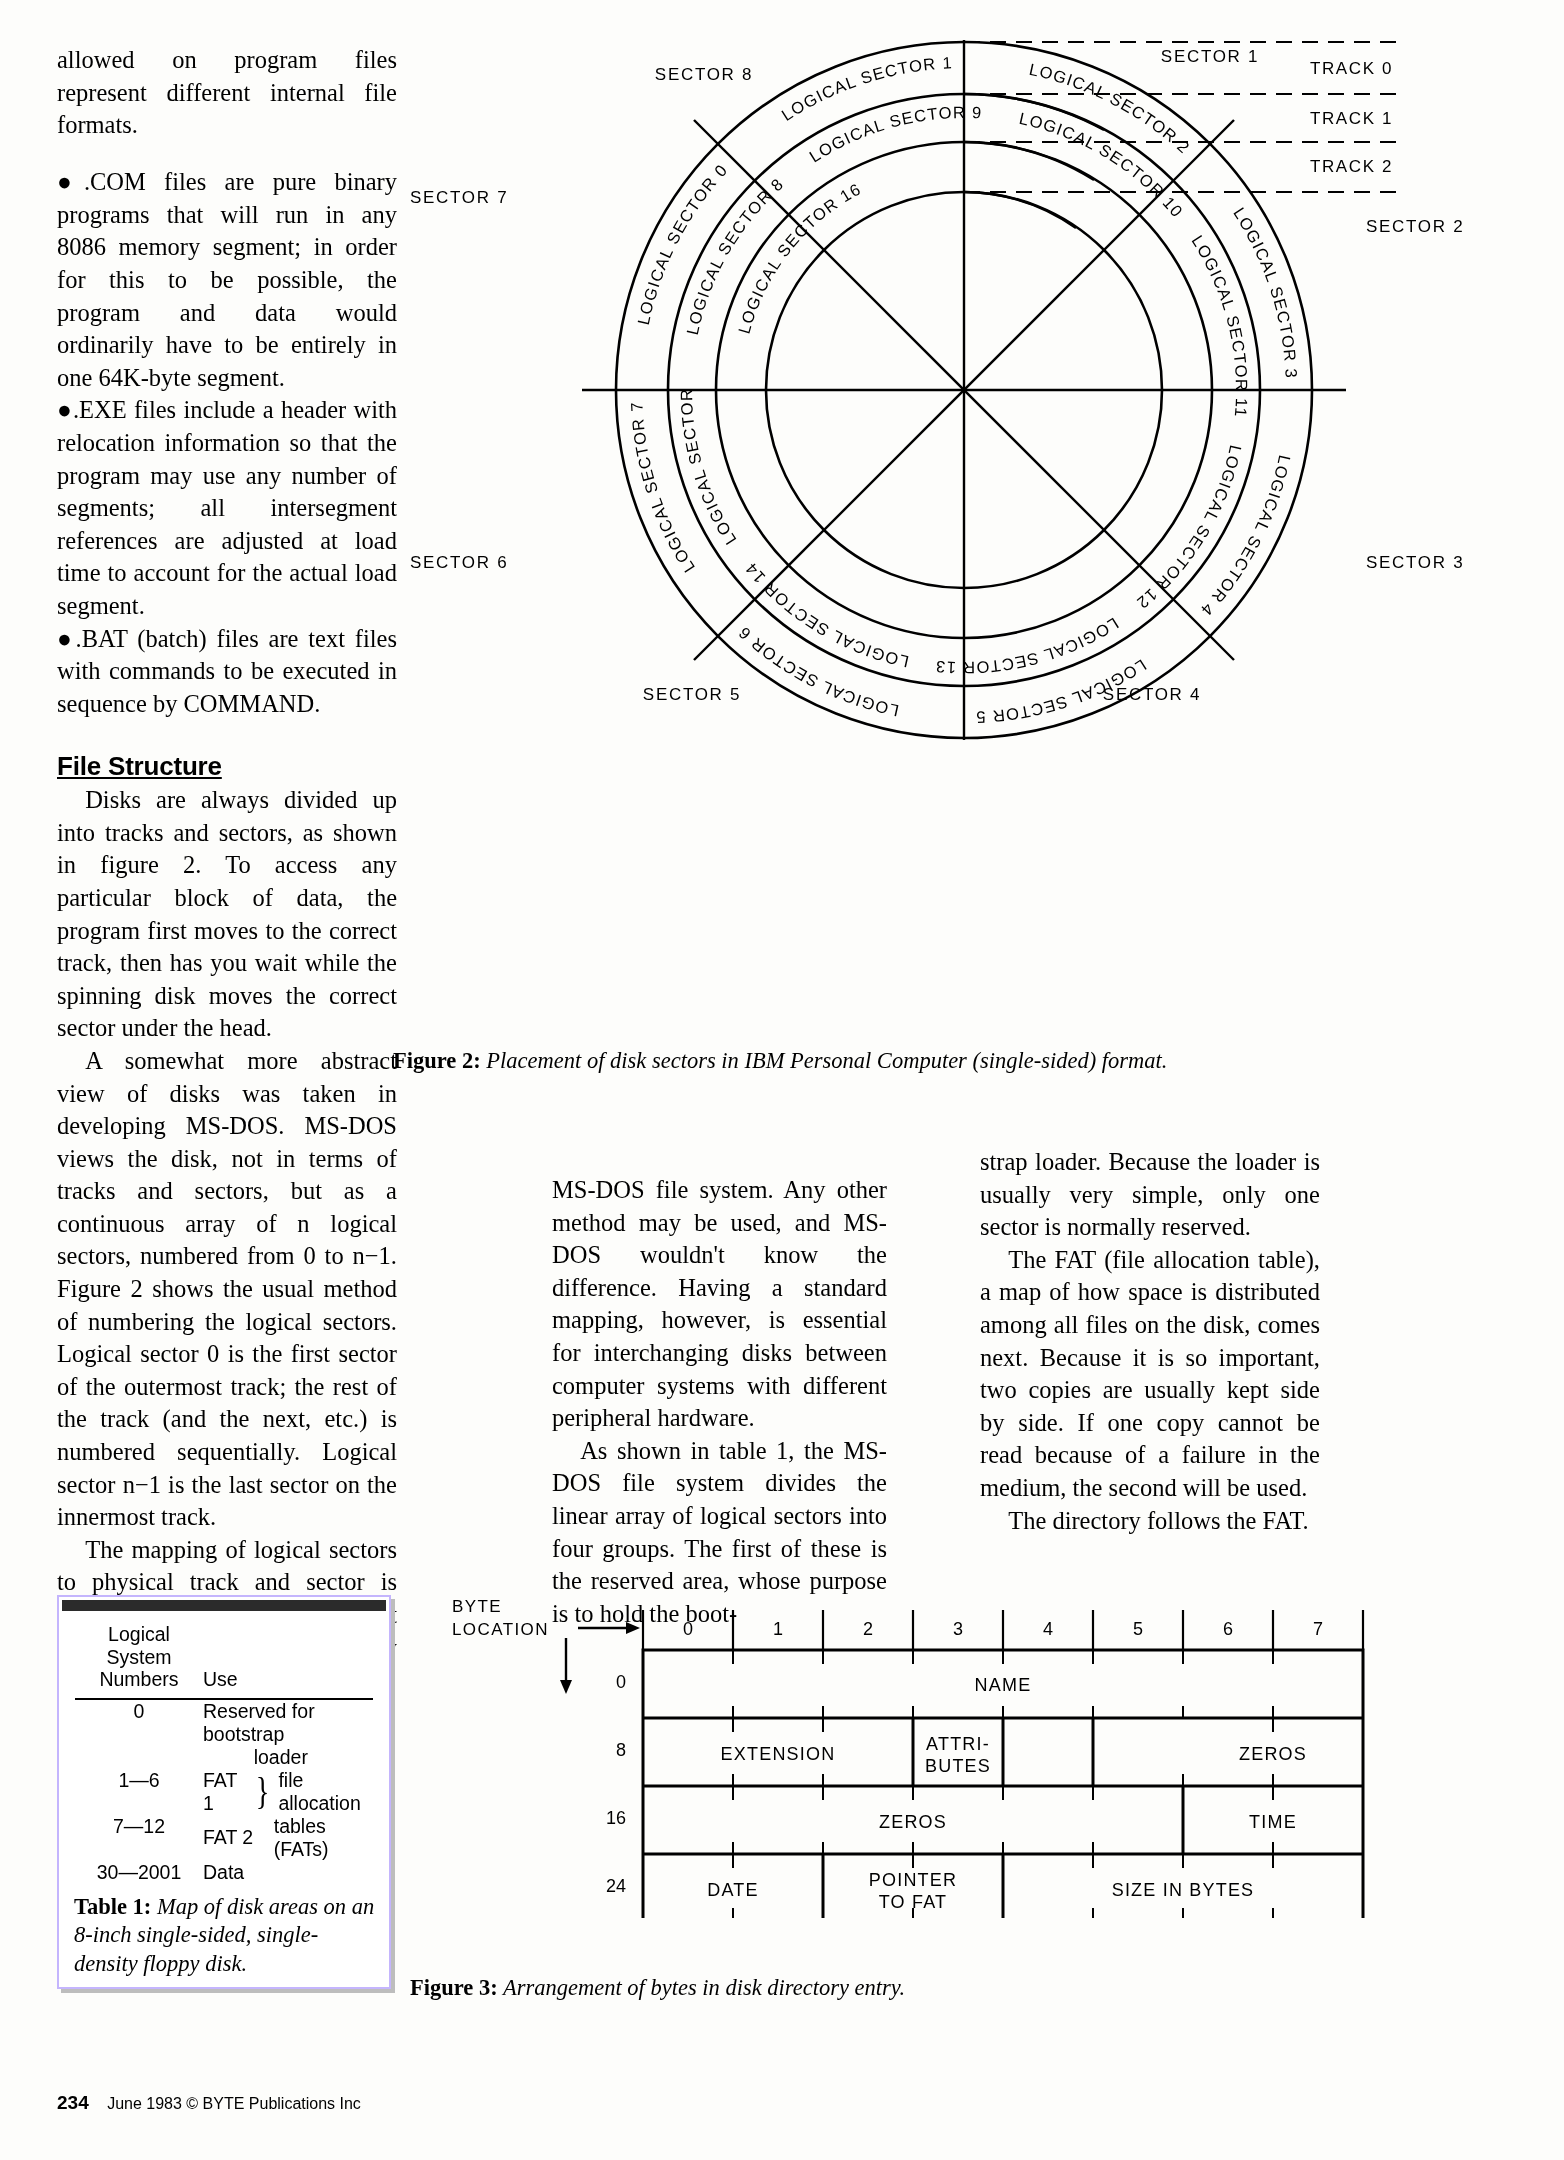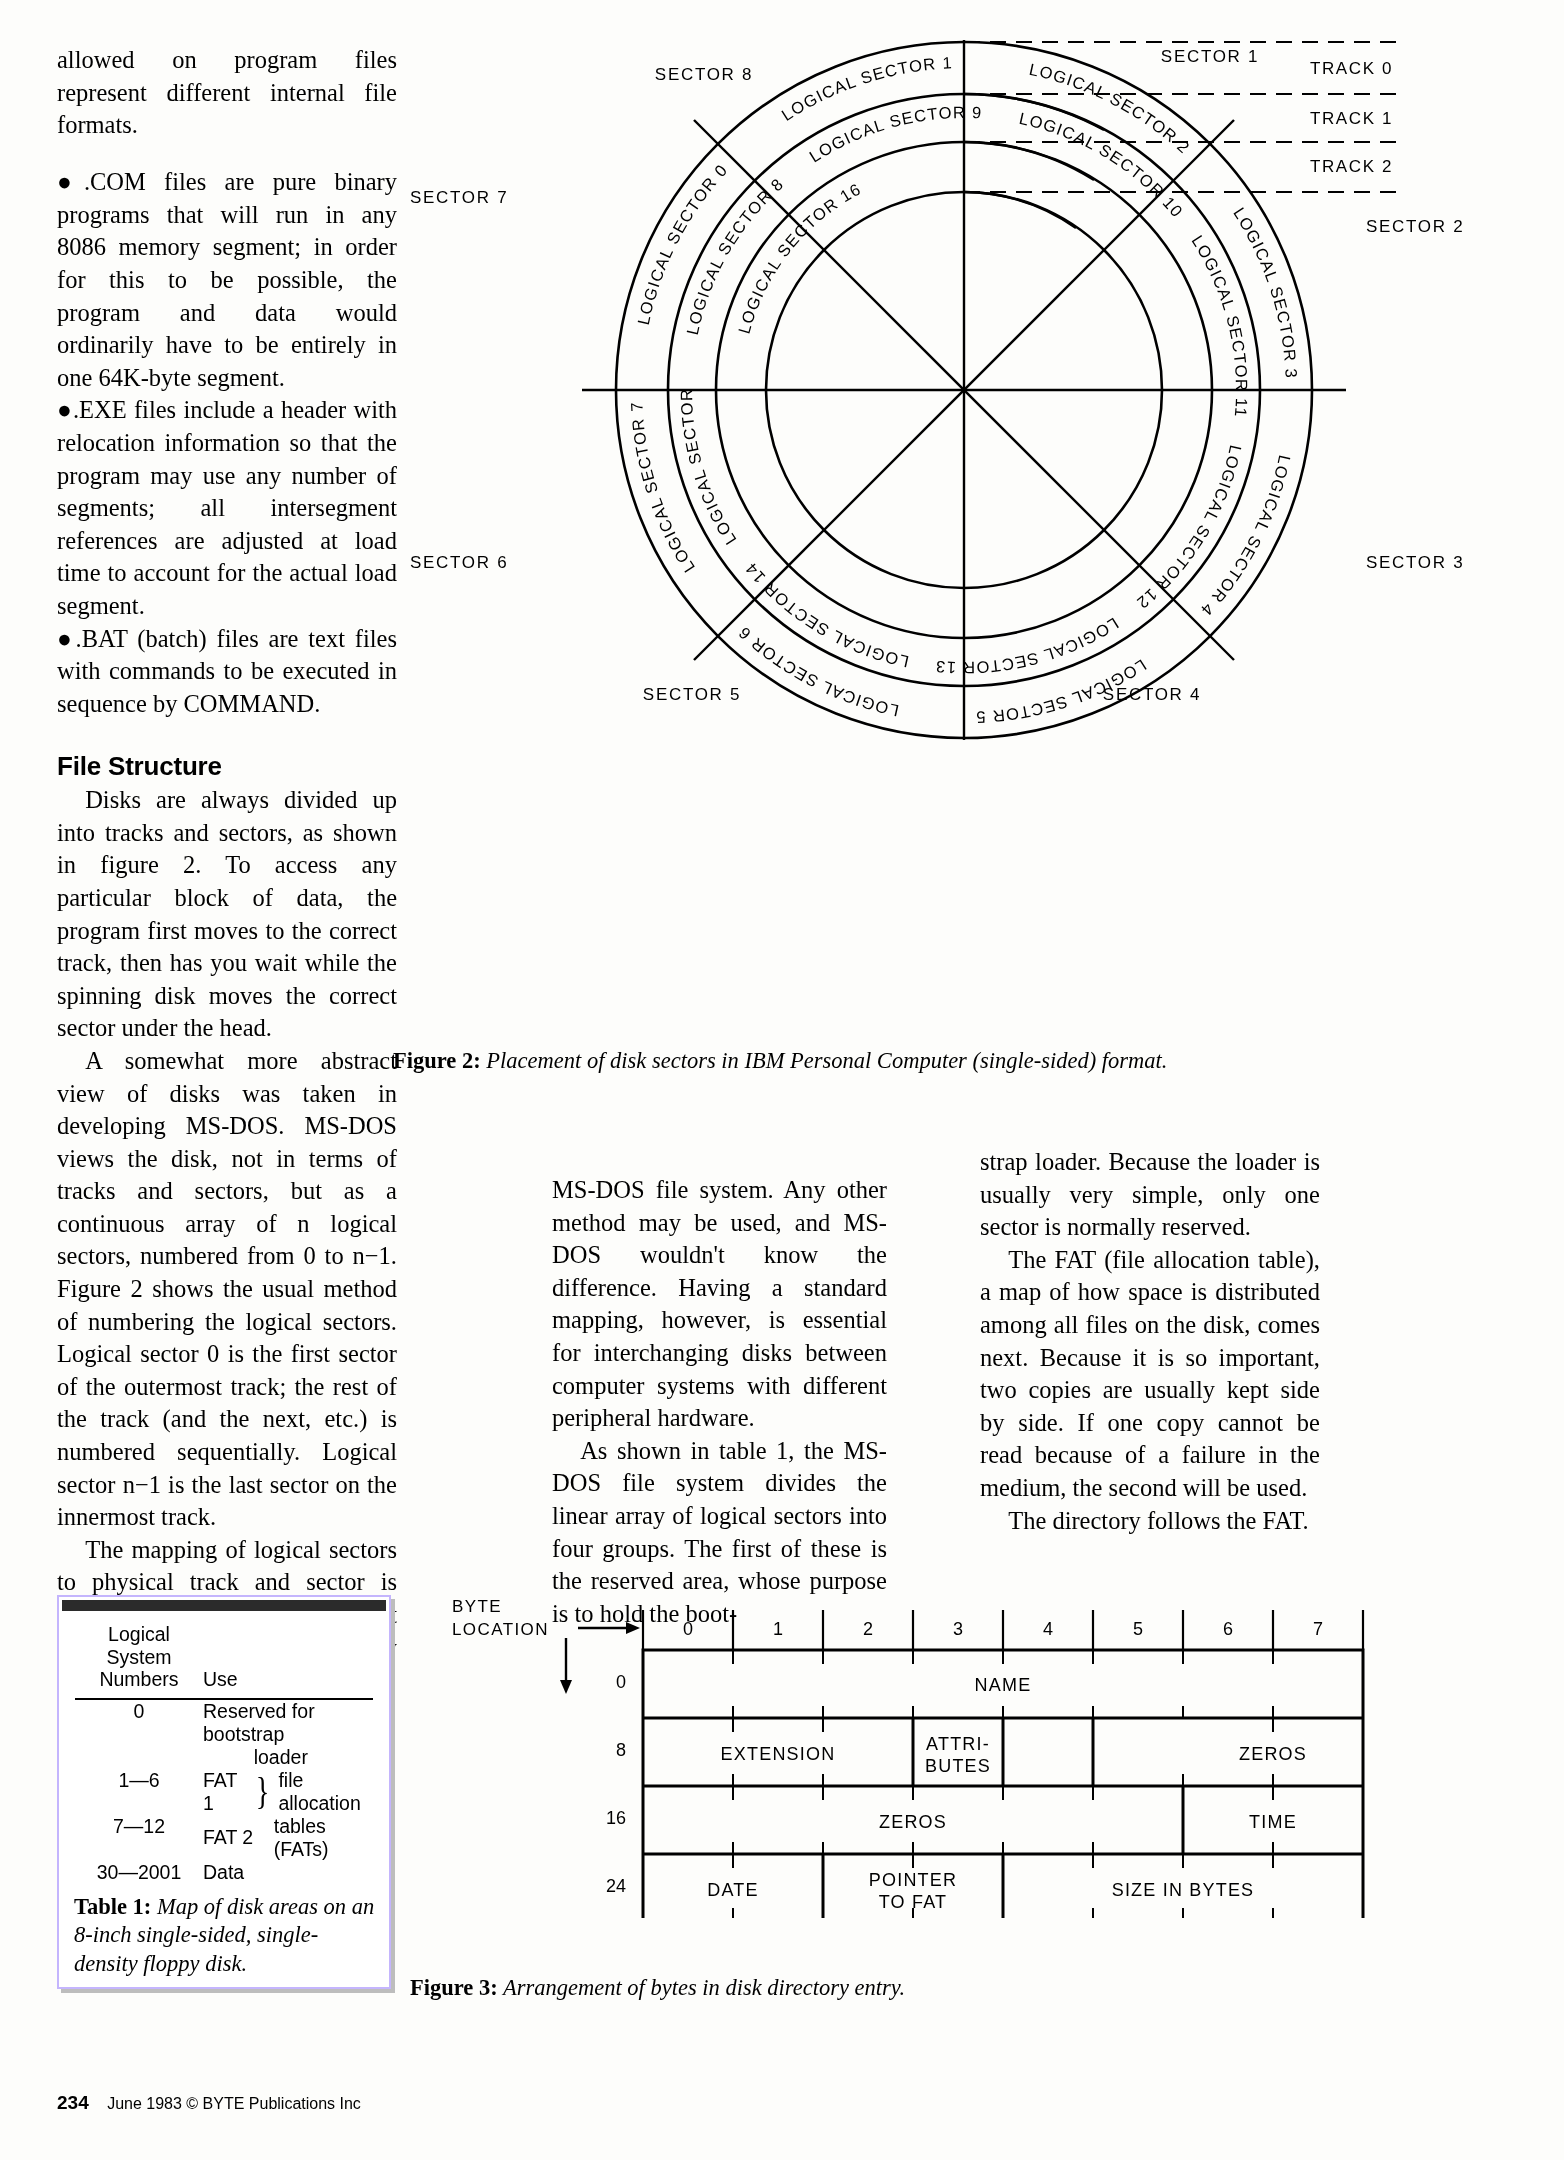--- a/index.html
+++ b/index.html
@@ -18,20 +18,21 @@
   .col-text p { margin:0; text-indent:0; }
   .col-text p.indent { text-indent:1.15em; }
   .col-text p.gap { margin-top:1.0em; }
 
   h2.section-head {
     font-family:"Liberation Sans", sans-serif;
     font-weight:700;
     font-size:26px;
     margin:1.15em 0 0.05em 0;
     letter-spacing:-0.2px;
+    text-decoration:underline;
   }
 
   
   #left-col-top   { position:absolute; left:57px;  top:44px;   width:340px; }
   #mid-col        { position:absolute; left:552px; top:1146px; width:335px;margin-top:28px; }
   #right-col      { position:absolute; left:980px;top:1146px; width:340px; }
 
   
   #fig2-wrap { position:absolute; left:404px; top:40px; width:1120px; height:700px; }
   #fig2-caption { position:absolute; left:393px; top:1048px; width:1110px;

